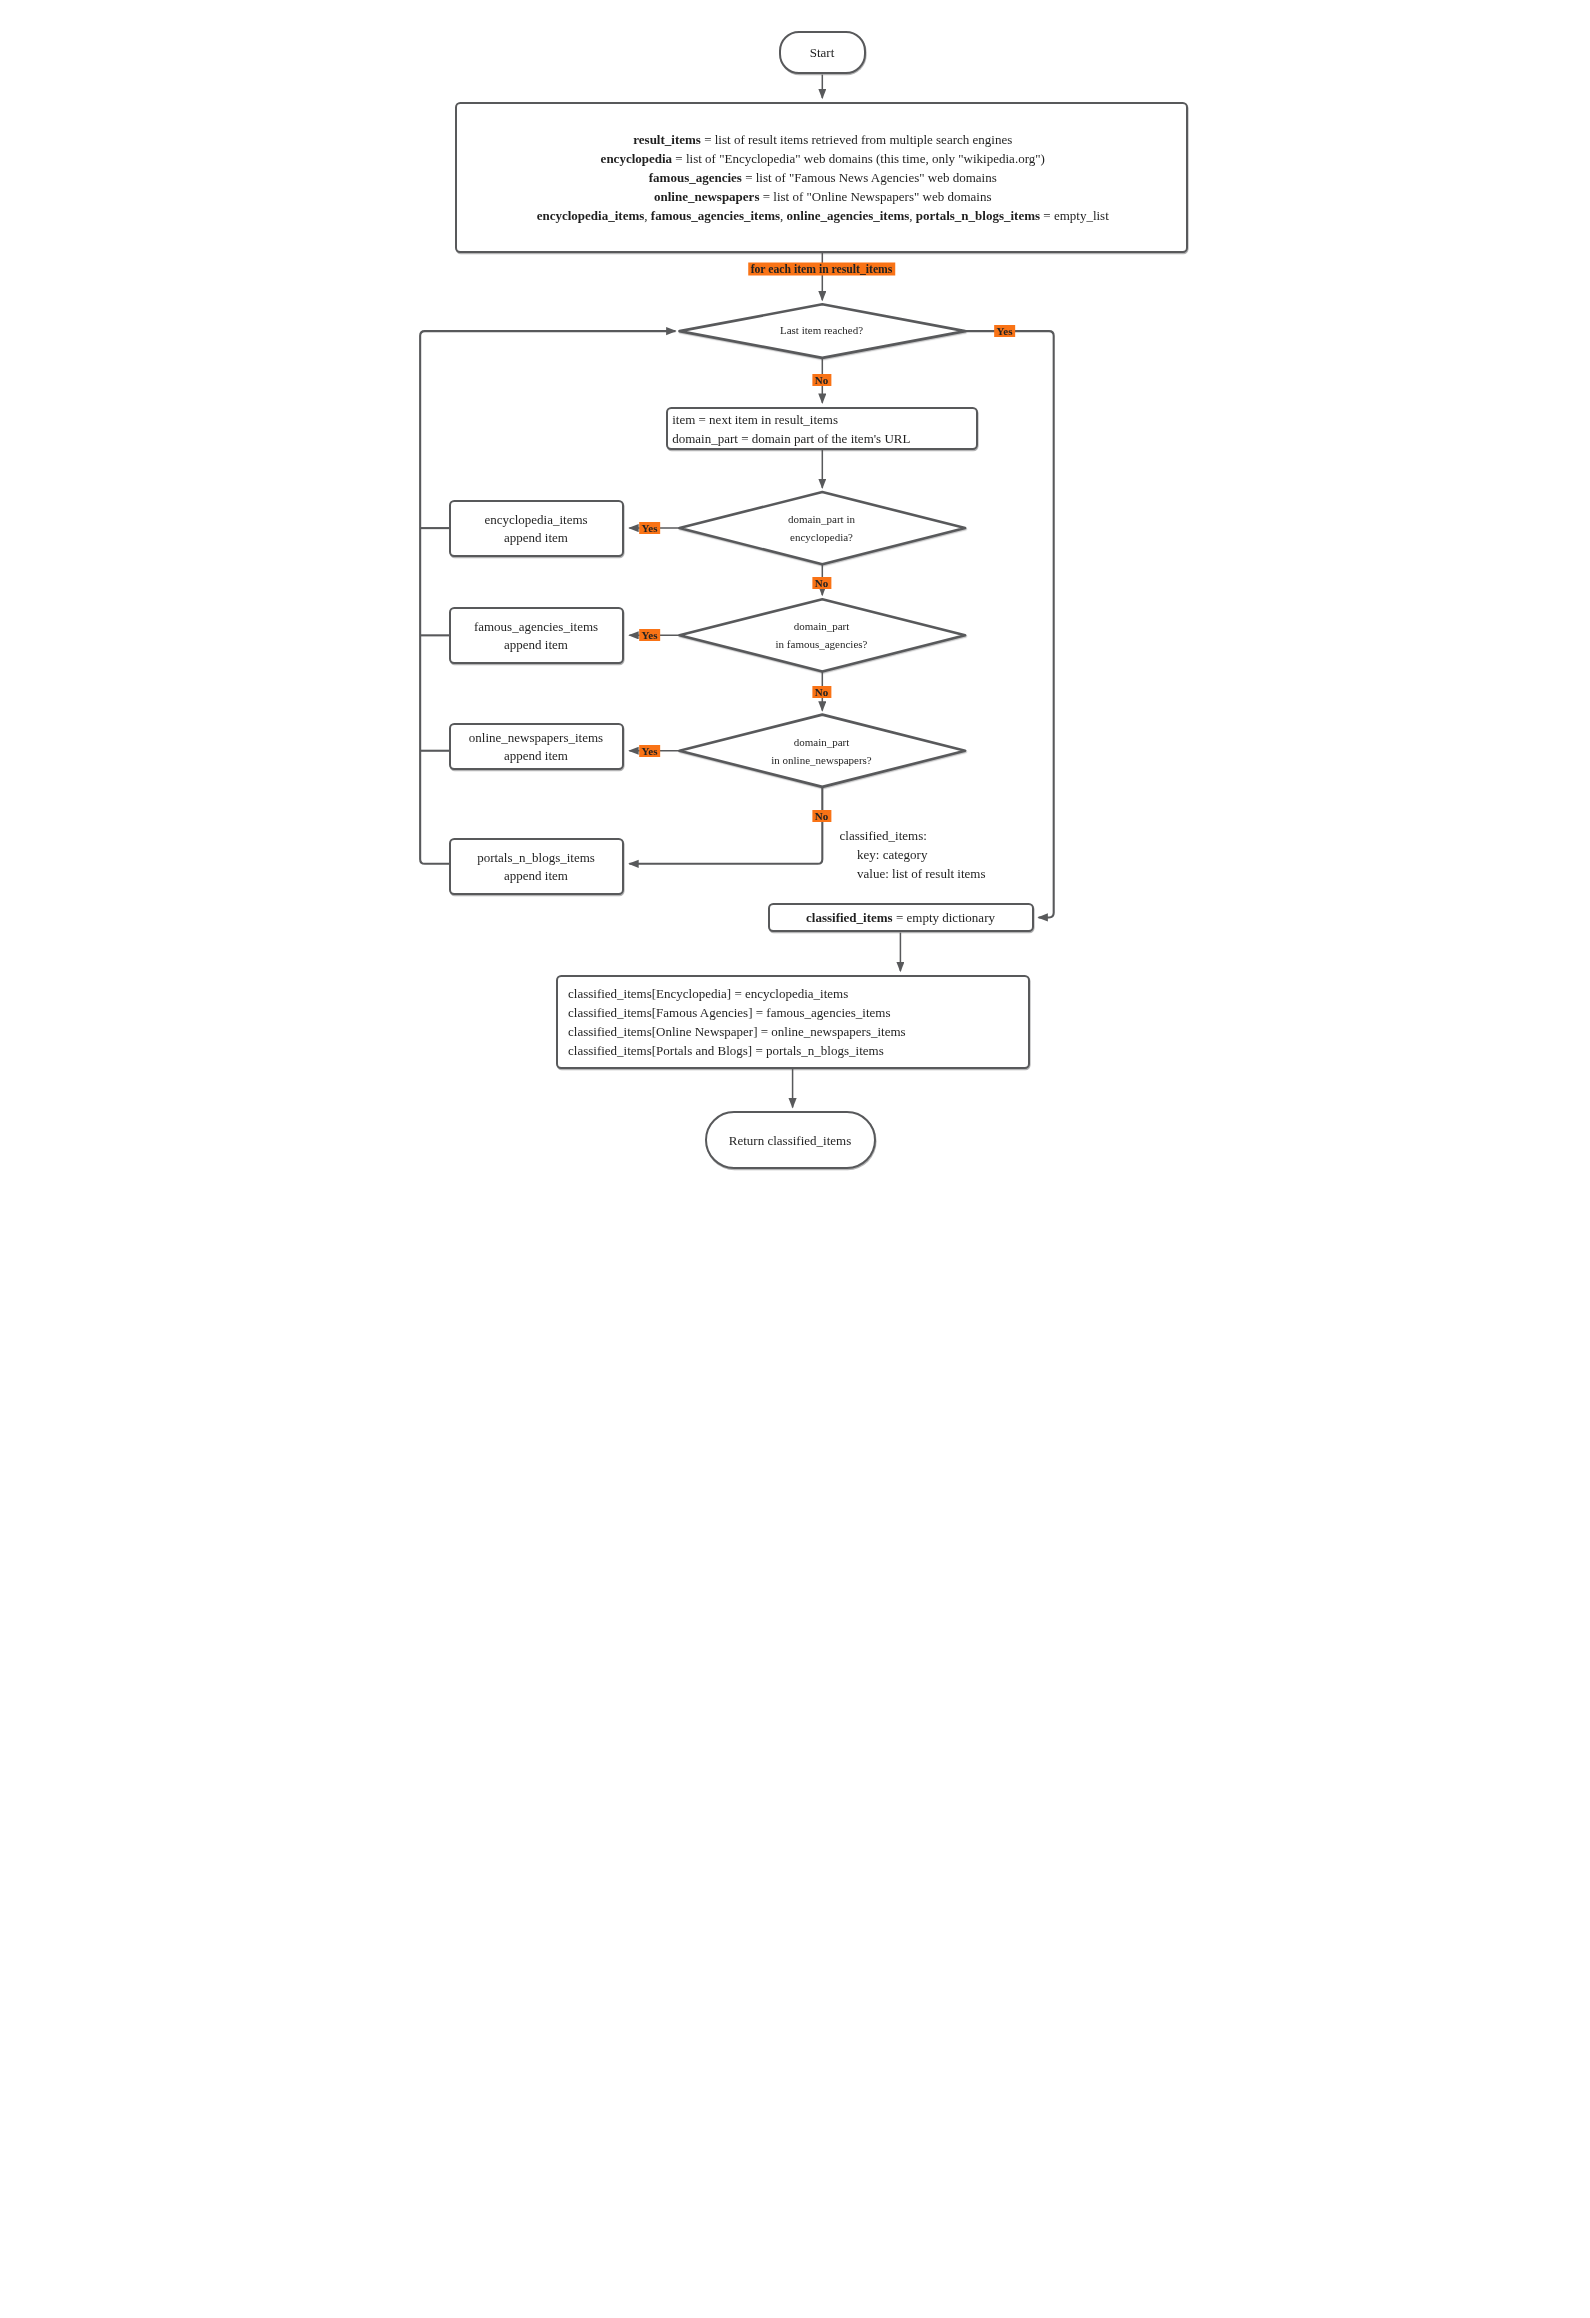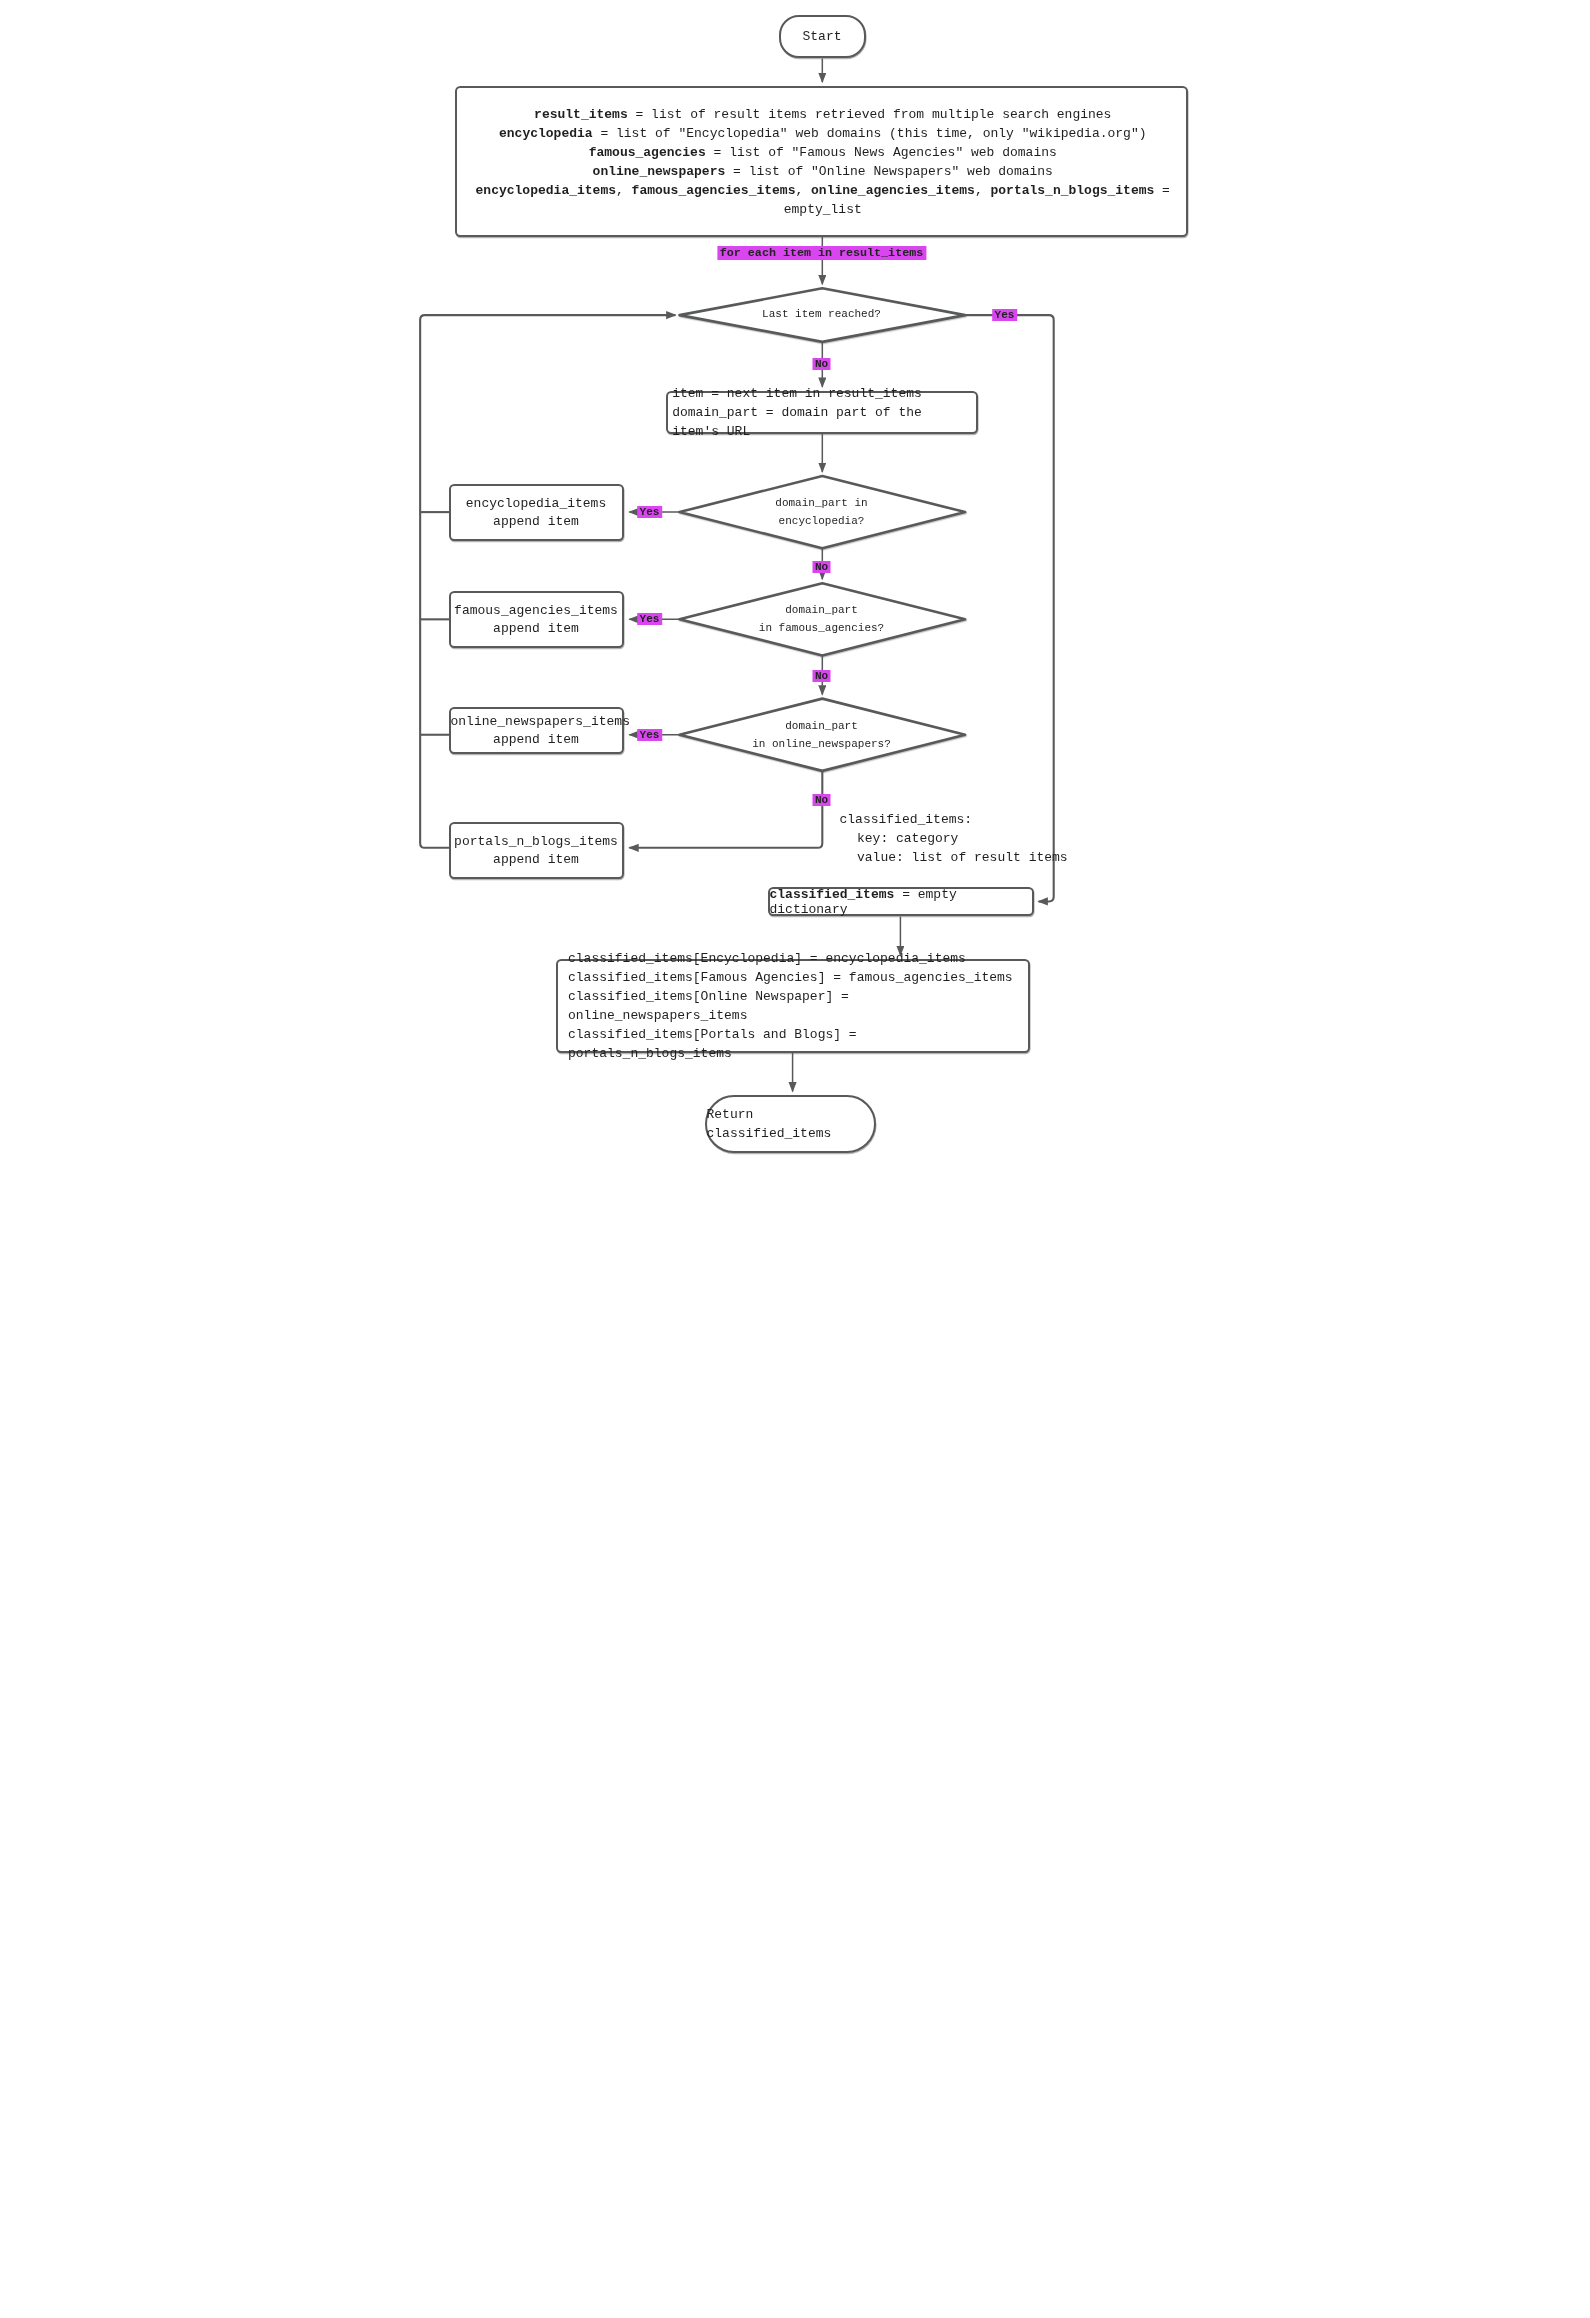--- a/index.html
+++ b/index.html
@@ -1,32 +1,32 @@
 <!DOCTYPE html>
 <html style="font-size:9.3px"><head>
 <meta charset="utf-8">
 <style>
   html,body{margin:0;padding:0;background:#ffffff;}
-  .canvas{position:relative;width:795px;height:1160px;background:#ffffff;margin:0 auto;
-          font-family:Liberation Mono, monospace;color:#1f1f1f;}
+  .canvas{position:relative;width:795px;height:1160px;background:#ffffff;margin:16px auto;
+          font-family:Liberation Serif, serif;color:#1f1f1f;}
   svg.wires{position:absolute;left:0;top:0;width:795px;height:1160px;}
   .wire{stroke:#58595b;fill:none;}
   .thin{stroke-width:2.6;}
   .thick{stroke-width:3.6;}
   .diamond{fill:#ffffff;stroke:#58595b;stroke-width:4.5;stroke-linejoin:round;}
   .shapes{filter:drop-shadow(1px 2px 0 rgba(88,89,91,0.35));}
   .box{position:absolute;background:#ffffff;border:2.3px solid #58595b;border-radius:5.2px;
        box-sizing:border-box;box-shadow:0.6px 1.2px 0 rgba(88,89,91,0.45);
        display:flex;flex-direction:column;justify-content:center;}
   .terminal{border-radius:20px;align-items:center;}
   .oval{border-radius:29px;align-items:center;}
   .nodetext{font-size:13px;line-height:19px;}
   .ctr{position:absolute;transform:translate(-50%,-50%);text-align:center;font-size:11px;
        line-height:17.5px;white-space:nowrap;}
-  .elabel{position:absolute;transform:translate(-50%,-50%);background:#d946ef;padding:0 2.9px;
+  .elabel{position:absolute;transform:translate(-50%,-50%);background:#f97316;padding:0 2.9px;
           font-weight:bold;font-size:11px;color:#222222;white-space:nowrap;}
   .leftpad{padding-left:9.3px;padding-right:5.8px;}
   .note{position:absolute;font-size:13px;line-height:19px;white-space:nowrap;}
   .note div + div{padding-left:17.5px;}
   .center-lines{text-align:center;}
   b{font-weight:bold;}
 </style>
 </head>
 <body>
 

